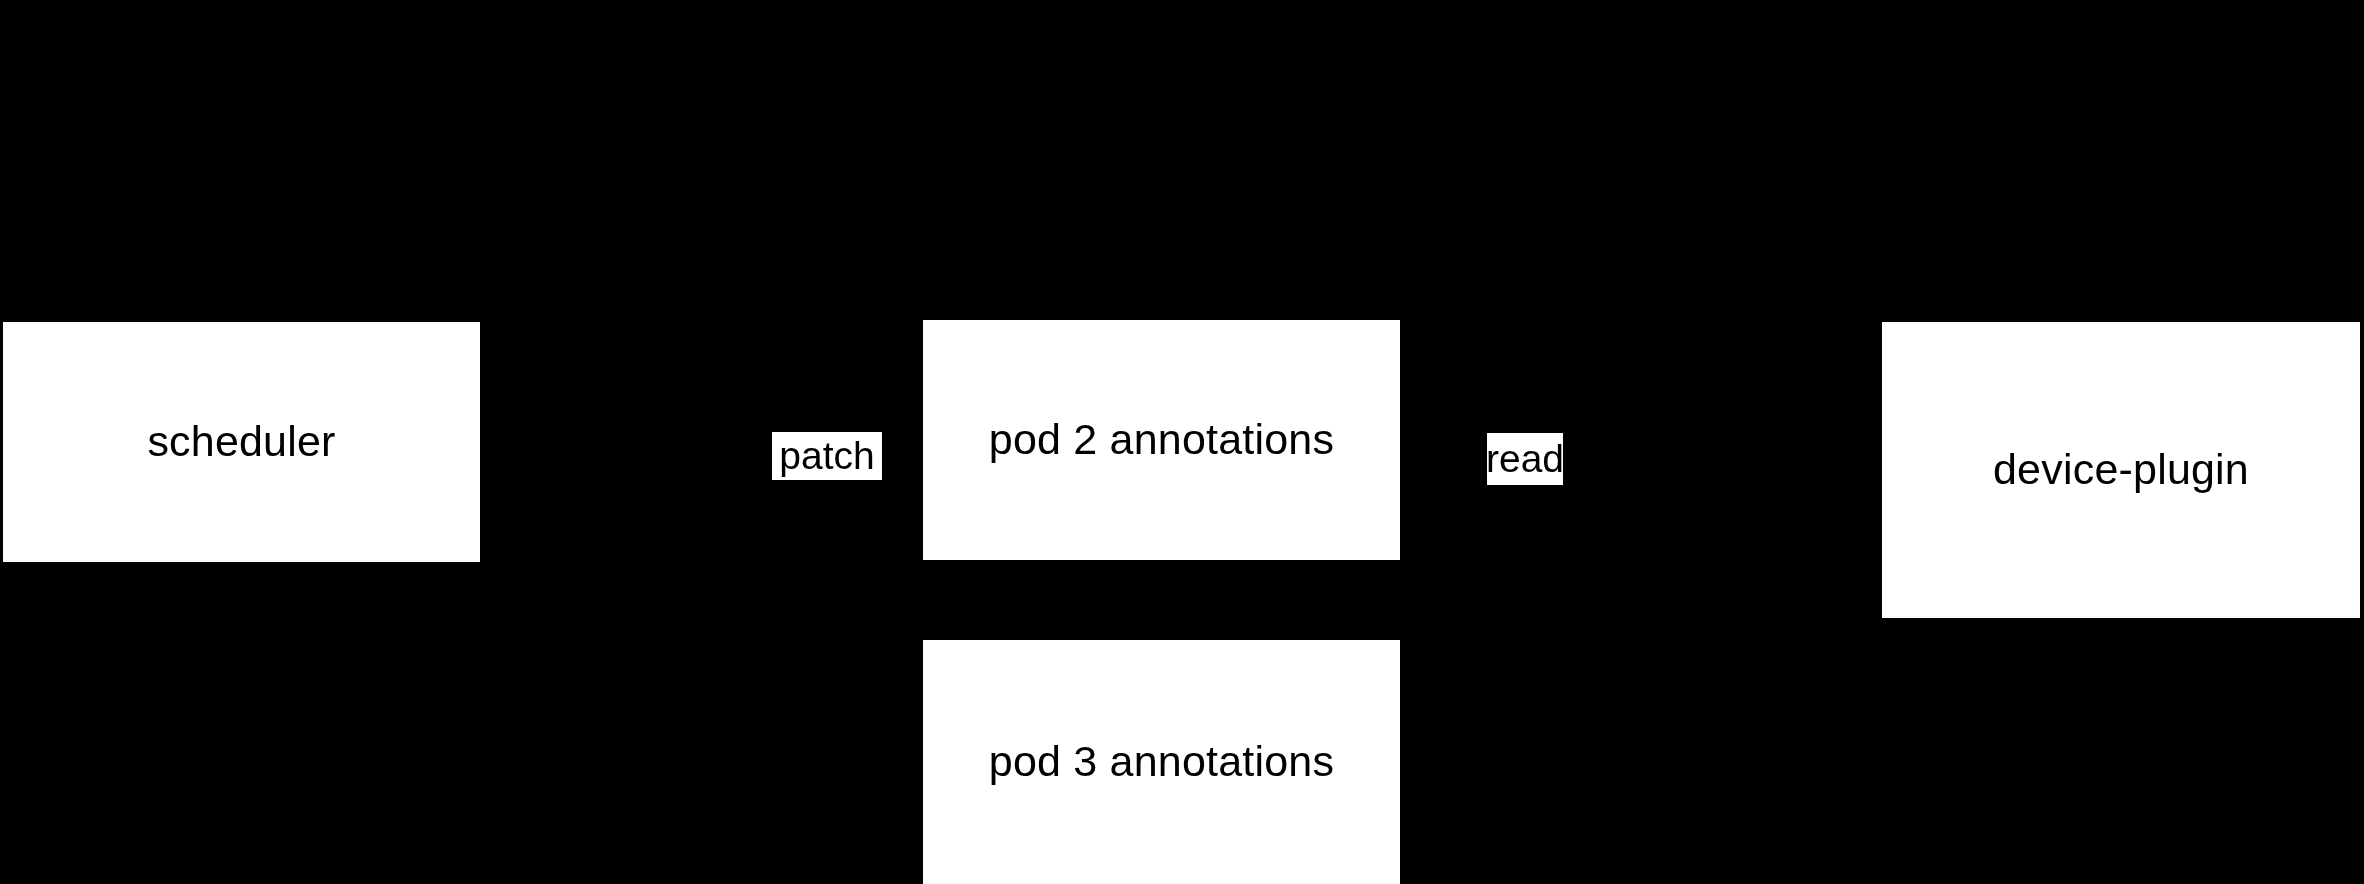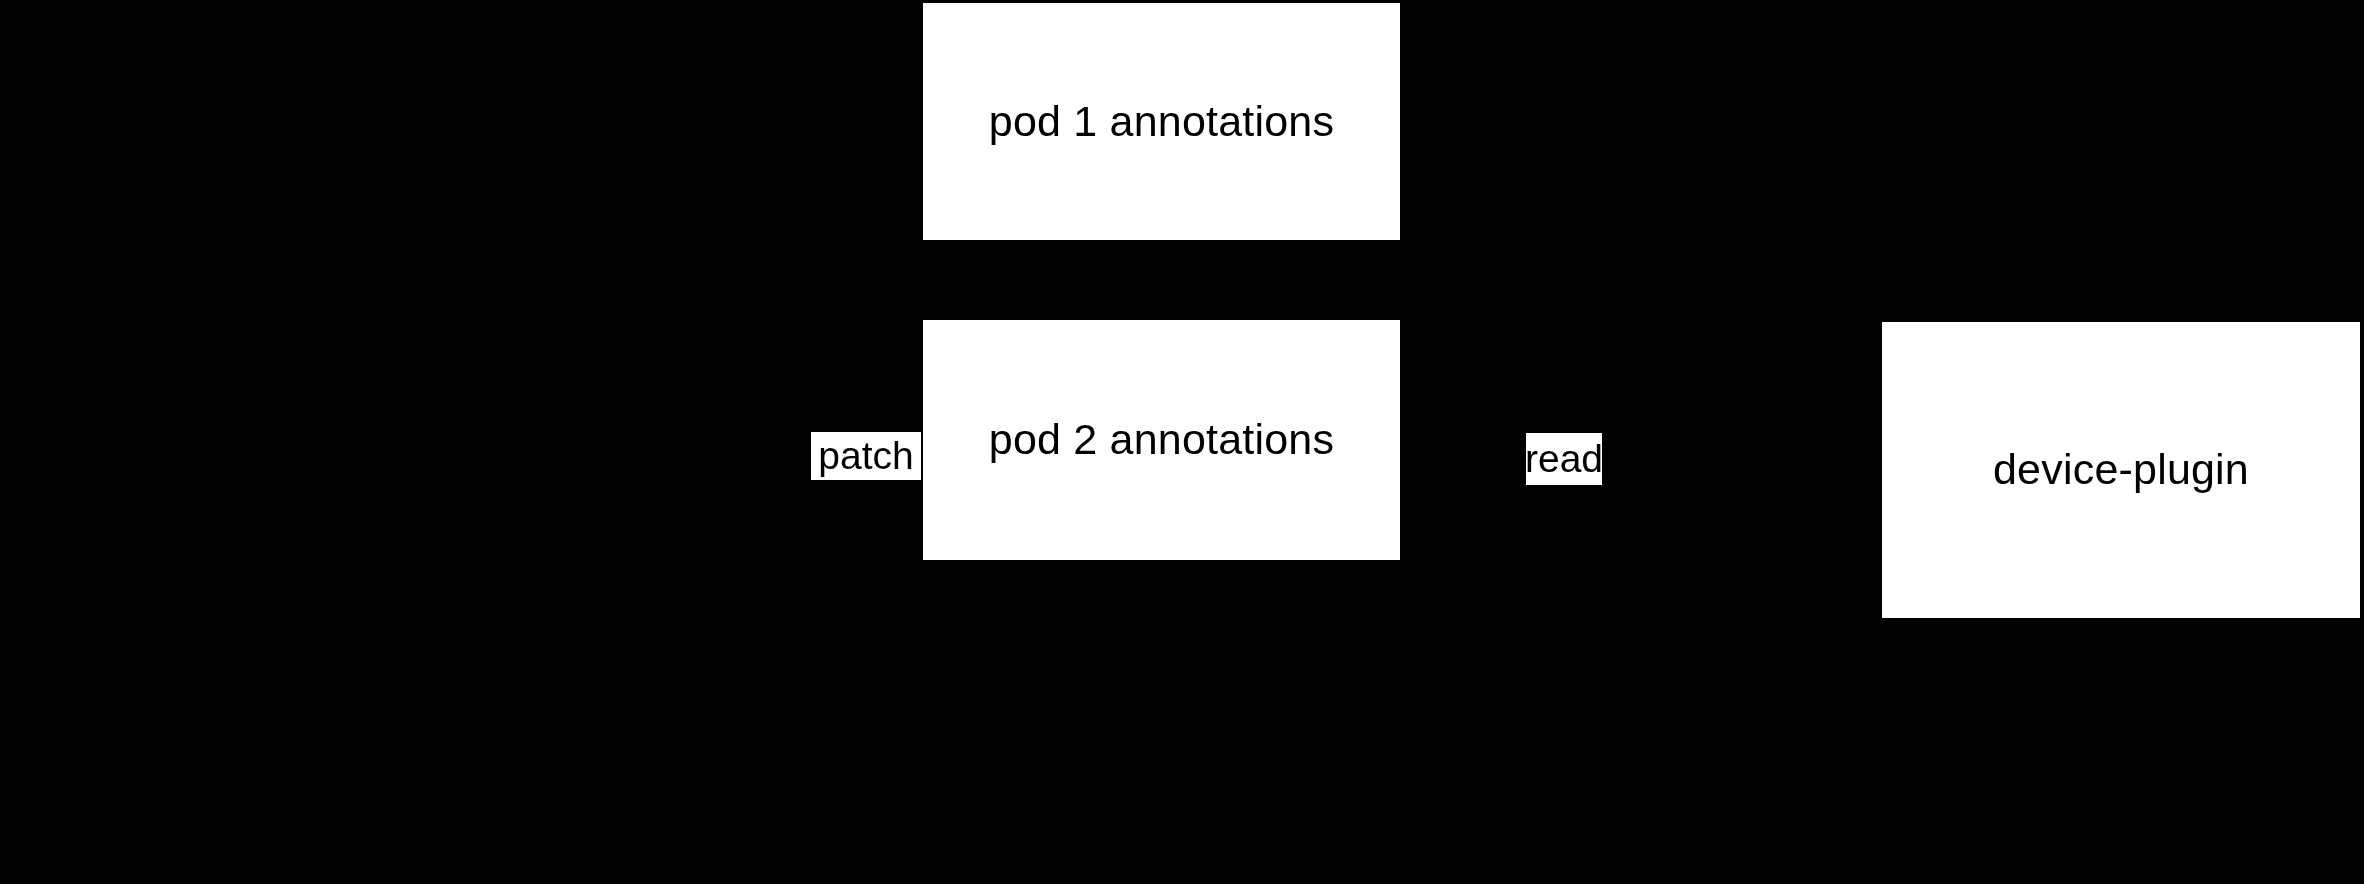--- a/index.html
+++ b/index.html
@@ -38,21 +38,20 @@
     background: #ffffff;
     color: #000000;
     box-sizing: border-box;
     display: flex;
     align-items: center;
     justify-content: center;
     font-size: 39px;
     line-height: 1.05;
     white-space: nowrap;
     padding: 0 1px;
-    margin-left: 39px;
   }
   .edge-line {
     position: absolute;
     background: #000000;
   }
 
   
   #node-scheduler      { left: 3px;    top: 322px; width: 477px; height: 240px; }
   #node-pod1           { left: 923px;  top: 3px;   width: 477px; height: 237px; }
   #node-pod2           { left: 923px;  top: 320px; width: 477px; height: 240px; }
@@ -65,29 +64,32 @@
 
   
   #line-scheduler-pod2 { left: 480px;  top: 441px; width: 443px; height: 2px; }
   #line-pod2-device    { left: 1400px; top: 441px; width: 482px; height: 2px; }
 </style>
 </head>
 <body>
 
 <div id="canvas">
 
+  <div class="node" id="node-scheduler">
+    <span class="node-label">scheduler</span>
+  </div>
 
-  <div class="node" id="node-pod1">
-    <span class="node-label">pod 1 annotations</span>
-  </div>
 
   <div class="node" id="node-pod2">
     <span class="node-label">pod 2 annotations</span>
   </div>
 
+  <div class="node" id="node-pod3">
+    <span class="node-label">pod 3 annotations</span>
+  </div>
 
   <div class="node" id="node-device-plugin">
     <span class="node-label">device-plugin</span>
   </div>
 
   <div class="edge-line" id="line-scheduler-pod2"></div>
   <div class="edge-line" id="line-pod2-device"></div>
 
   <div class="edge-label" id="edge-patch">
     <span>patch</span>

